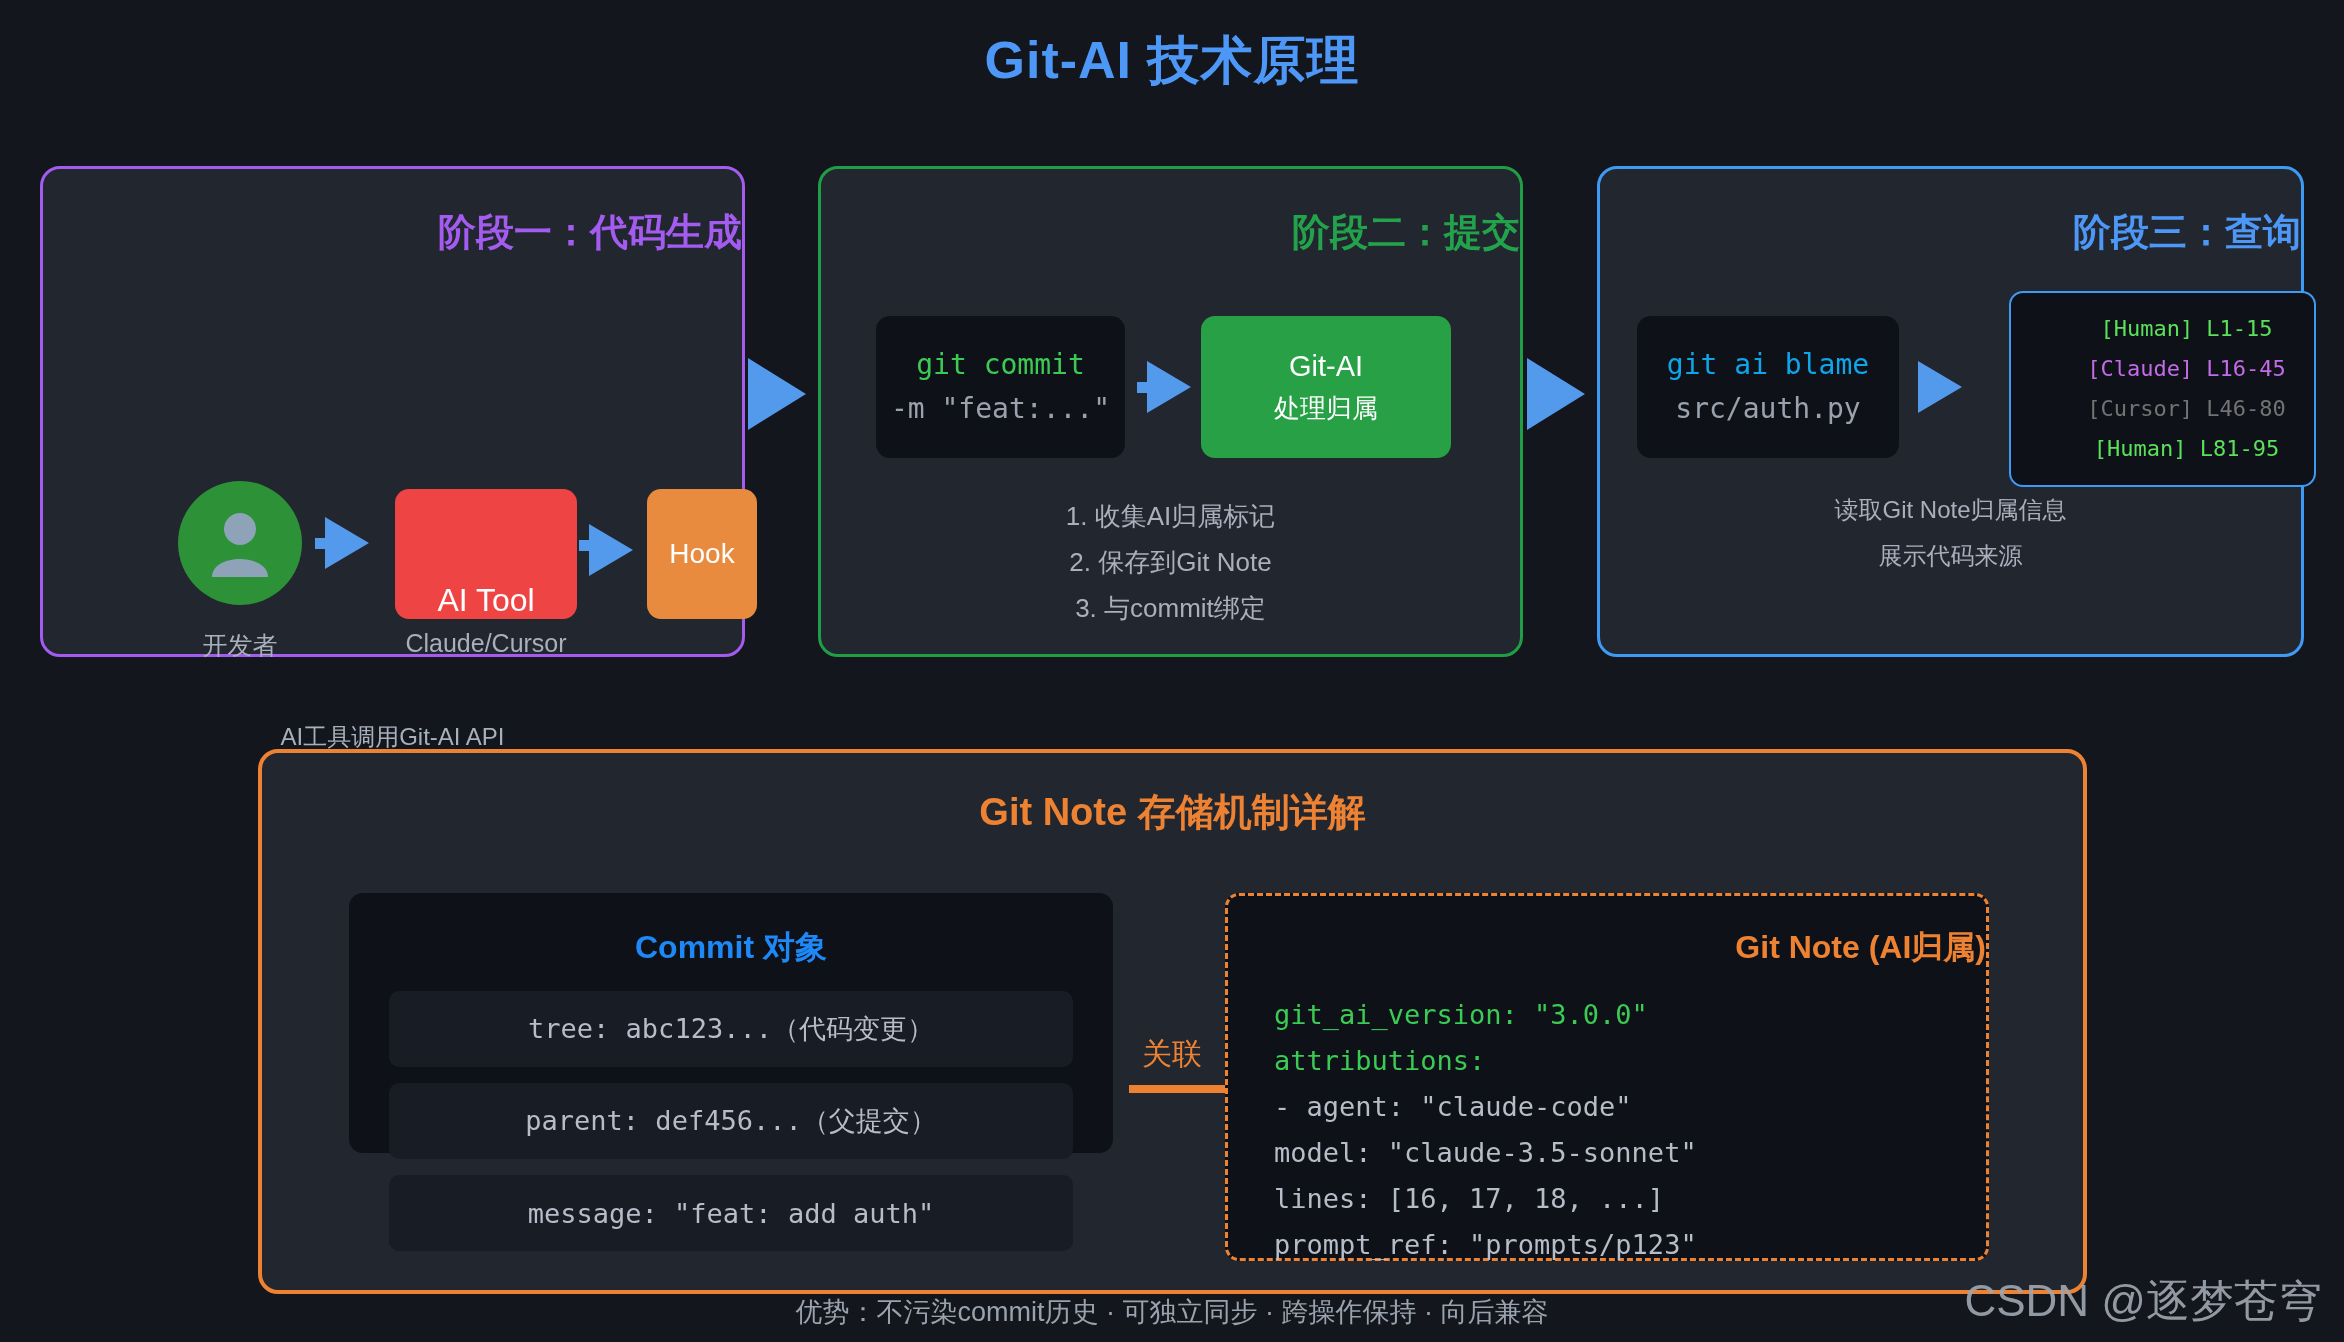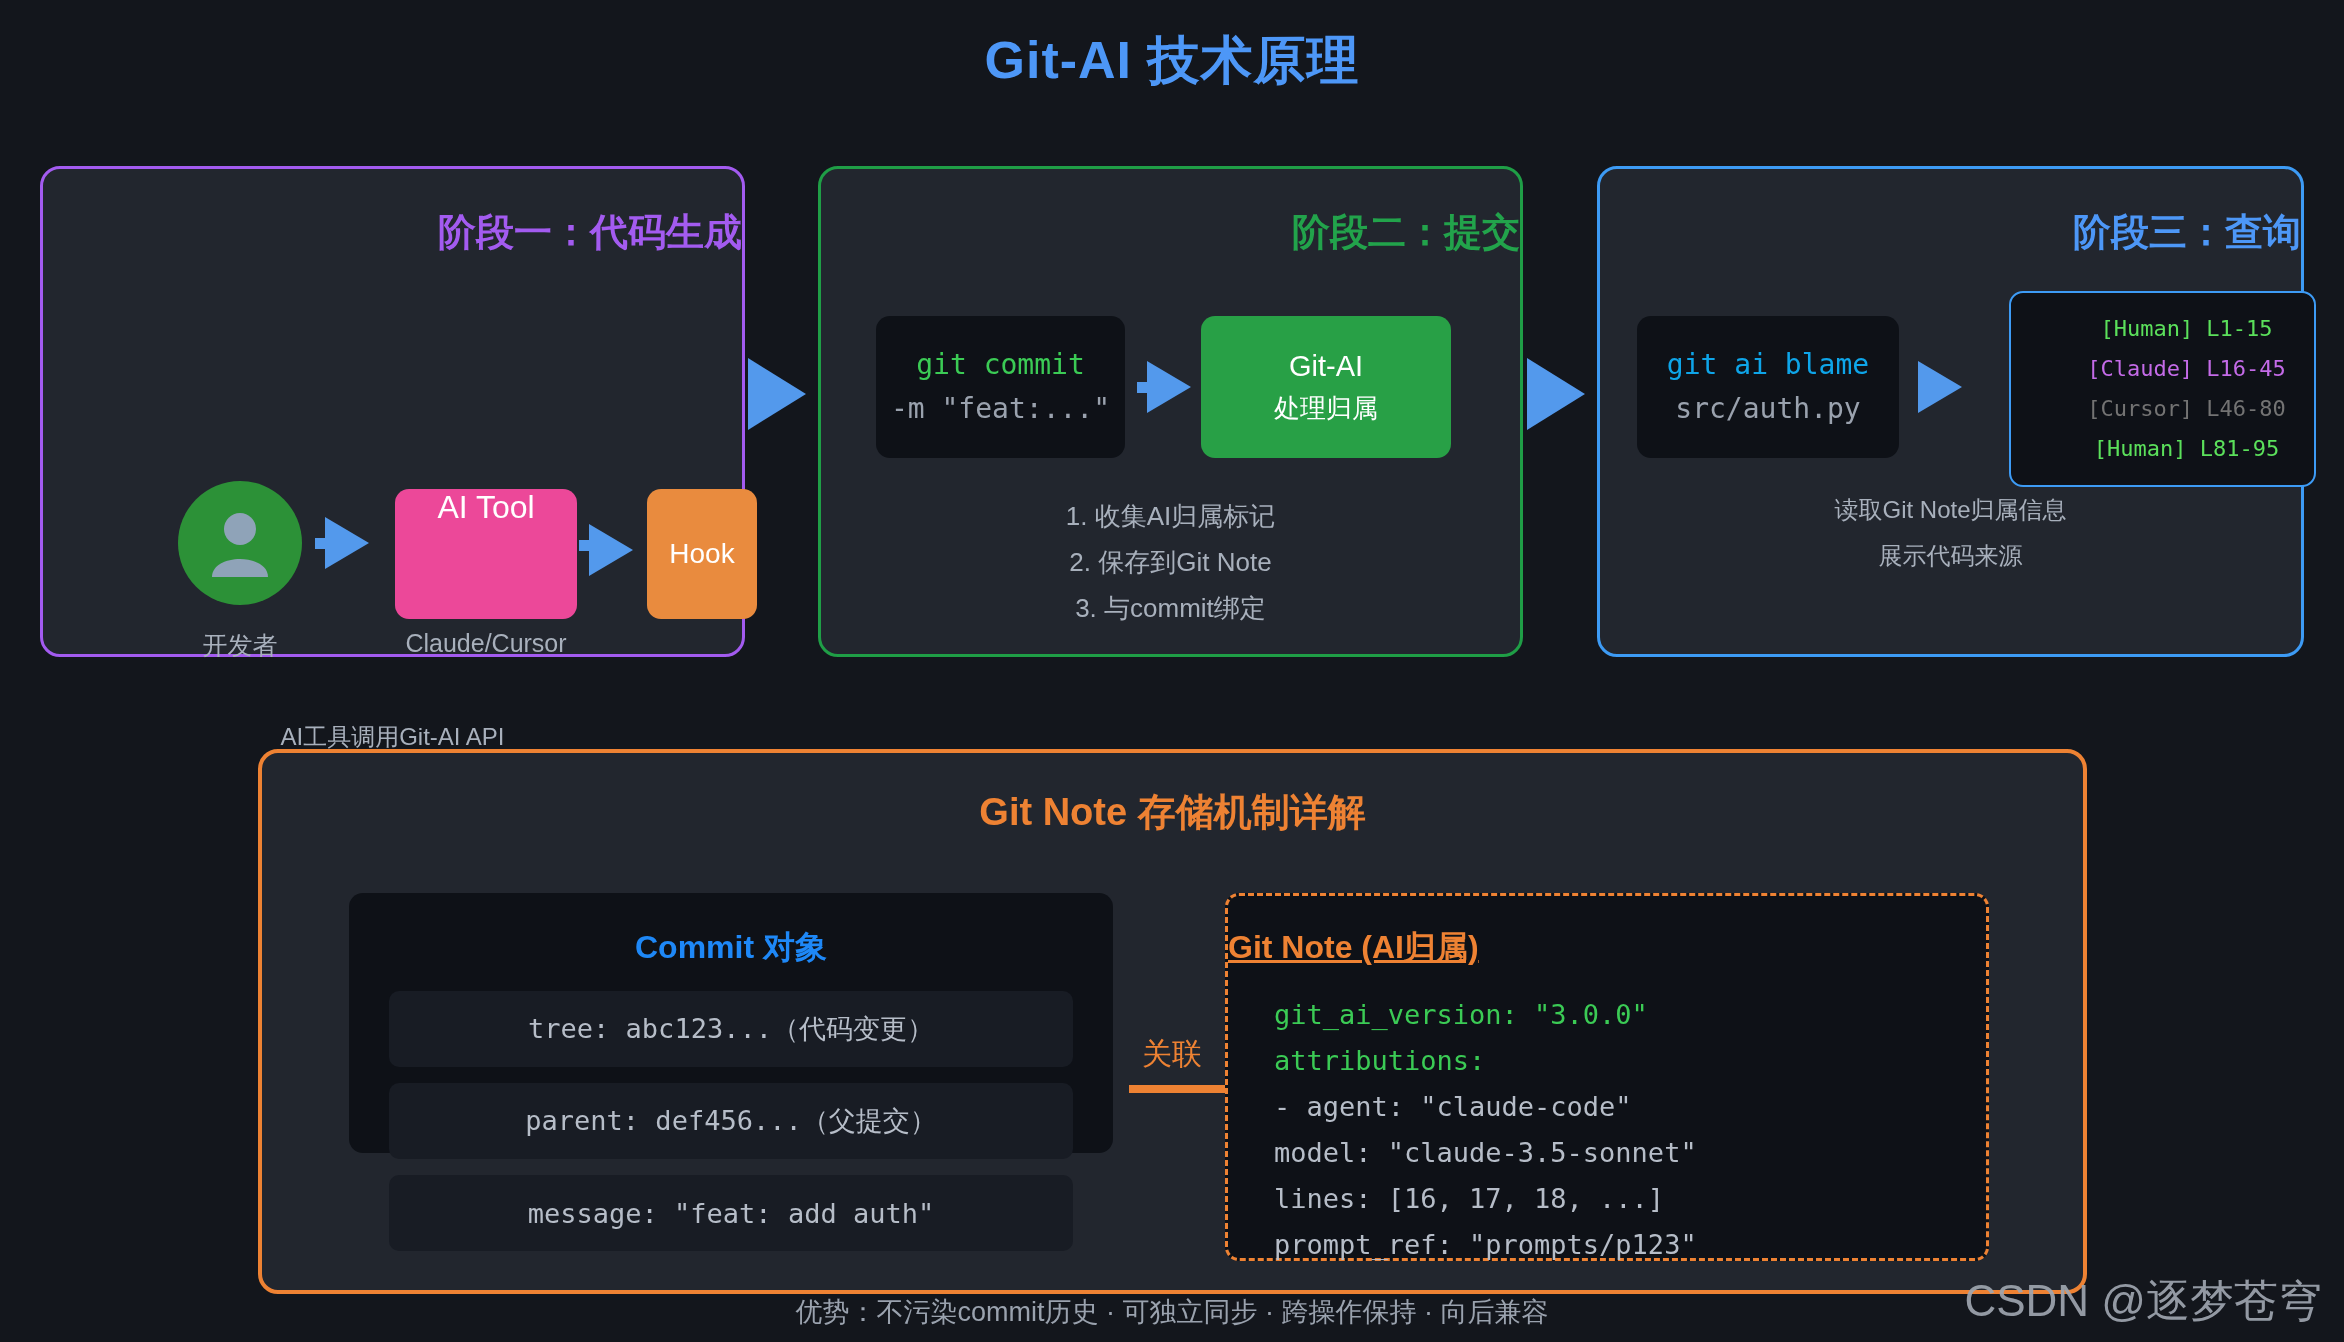--- a/index.html
+++ b/index.html
@@ -76,24 +76,24 @@
     background: #5399EC;
     height: 11px;
   }
   #arrow-dev-to-tool { left: 282px; top: 348px; }
   #arrow-dev-to-tool-stem { left: 272px; top: 369px; width: 14px; }
   #box-ai-tool {
     position: absolute;
     left: 352px; top: 320px;
     width: 182px; height: 130px;
     border-radius: 14px;
-    background: #ec4899;
+    background: #ef4444;
     color: #FFFFFF;
     font-size: 32px;
-    display: flex; align-items: flex-start; justify-content: center;
+    display: flex; align-items: flex-end; justify-content: center;
   }
   #arrow-tool-to-hook { left: 546px; top: 355px; }
   #arrow-tool-to-hook-stem { left: 536px; top: 371px; width: 14px; }
   #box-hook {
     position: absolute;
     left: 604px; top: 320px;
     width: 110px; height: 130px;
     border-radius: 14px;
     background: #E98B3E;
     color: #FFFFFF;
@@ -239,25 +239,24 @@
     position: absolute;
     left: 963px; top: 140px;
     width: 764px; height: 368px;
     background: #0E1117;
     border: 3px dashed #EE8233;
     border-radius: 14px;
     box-sizing: border-box;
   }
   #gitnote-yaml-title {
     position: absolute; top: 30px; left: 0; width: 100%;
-    text-align: left;
+    text-align: right;
     color: #EE8233;
     font-size: 32px;
     font-weight: bold;
-    text-decoration: underline;
   }
   #yaml-body {
     position: absolute;
     left: 46px; top: 96px;
     font-family: "DejaVu Sans Mono", monospace;
     font-size: 27px;
     line-height: 46px;
   }
   .yaml-green { color: #3BCB55; }
   .yaml-gray  { color: #B6BDC8; }

